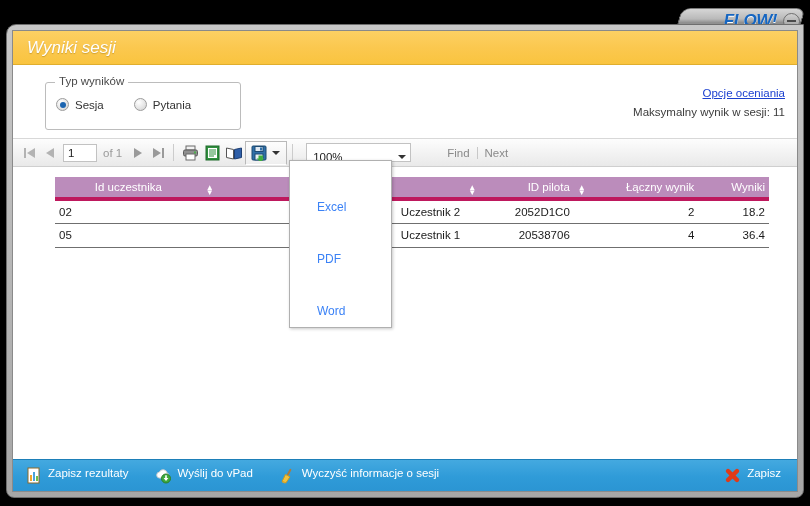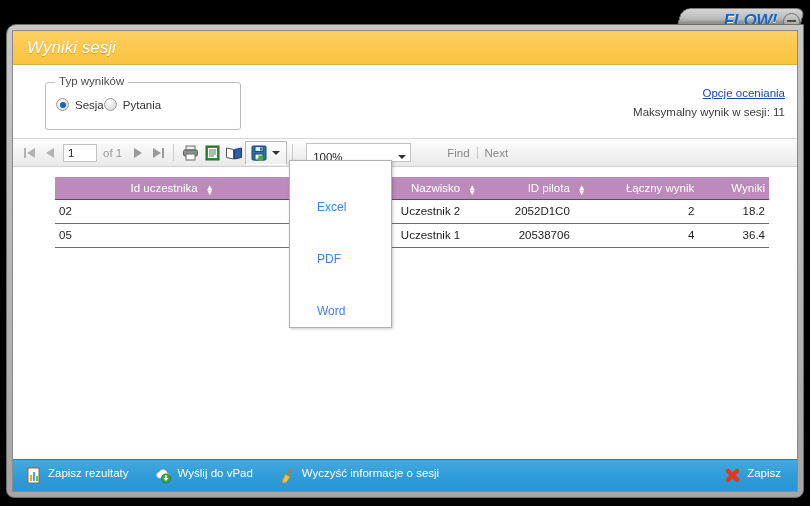--- a/index.html
+++ b/index.html
@@ -99,21 +99,21 @@
     width: 196px; height: 48px;
     border: 1px solid #bcbcbc; border-radius: 3px;
   }
   .fieldset-legend {
     position: absolute; left: 9px; top: -8px;
     background: #fff; padding: 0 4px;
     font-size: 11.5px; color: #4a4a4a;
   }
   .radio-row {
     position: absolute; left: 10px; top: 15px;
-    display: flex; 
+    display: flex; gap: 30px;
   }
   .radio-item { display: flex; align-items: center; gap: 6px; }
   .radio-dot {
     width: 13px; height: 13px; border-radius: 50%;
     background: radial-gradient(circle at 35% 30%,#ffffff,#e3e3e3 60%,#cfcfcf);
     border: 1px solid #9c9c9c;
     display: flex; align-items: center; justify-content: center;
   }
   .radio-dot.checked::after {
     content:""; width: 6px; height: 6px; border-radius: 50%;
@@ -219,39 +219,39 @@
     font-size: 11.5px;
   }
   table.report thead th {
     background: #bb8cbb;
     color: #ffffff;
     font-weight: normal;
     height: 22px;
     padding: 0 4px;
     white-space: nowrap;
   }
-  th.th-left { text-align: right; padding-left: 6px; }
+  th.th-left { text-align: center; padding-left: 6px; }
   th.th-right { text-align: right; padding-right: 10px; }
   th.th-sort {
     width: 16px; padding: 0; text-align: center;
   }
   .sort-glyph {
     display: inline-flex; flex-direction: column; align-items: center;
     line-height: 5px; color: #ffffff; font-size: 8px;
   }
   table.report tbody td {
     height: 24px;
     border-bottom: 1px solid #6f6f6f;
     color: #1b1b1b;
     padding: 0 4px;
     white-space: nowrap;
   }
   td.td-left { text-align: left; padding-left: 6px; }
   td.td-right { text-align: right; padding-right: 10px; }
-  tbody tr:first-child td { border-top: 1px solid #be185d; }
+  tbody tr:first-child td { border-top: 4px solid #be185d; }
 
   
   .bottom-bar {
     height: 32px; flex: 0 0 auto;
     background: linear-gradient(180deg,#44a9e0 0%,#2f9bd8 55%,#2b95d3 100%);
     border-top: 1px solid #1d7fb8;
     display: flex; align-items: center;
     padding: 0 10px 0 12px;
     color: #ffffff; font-size: 11.5px;
   }

